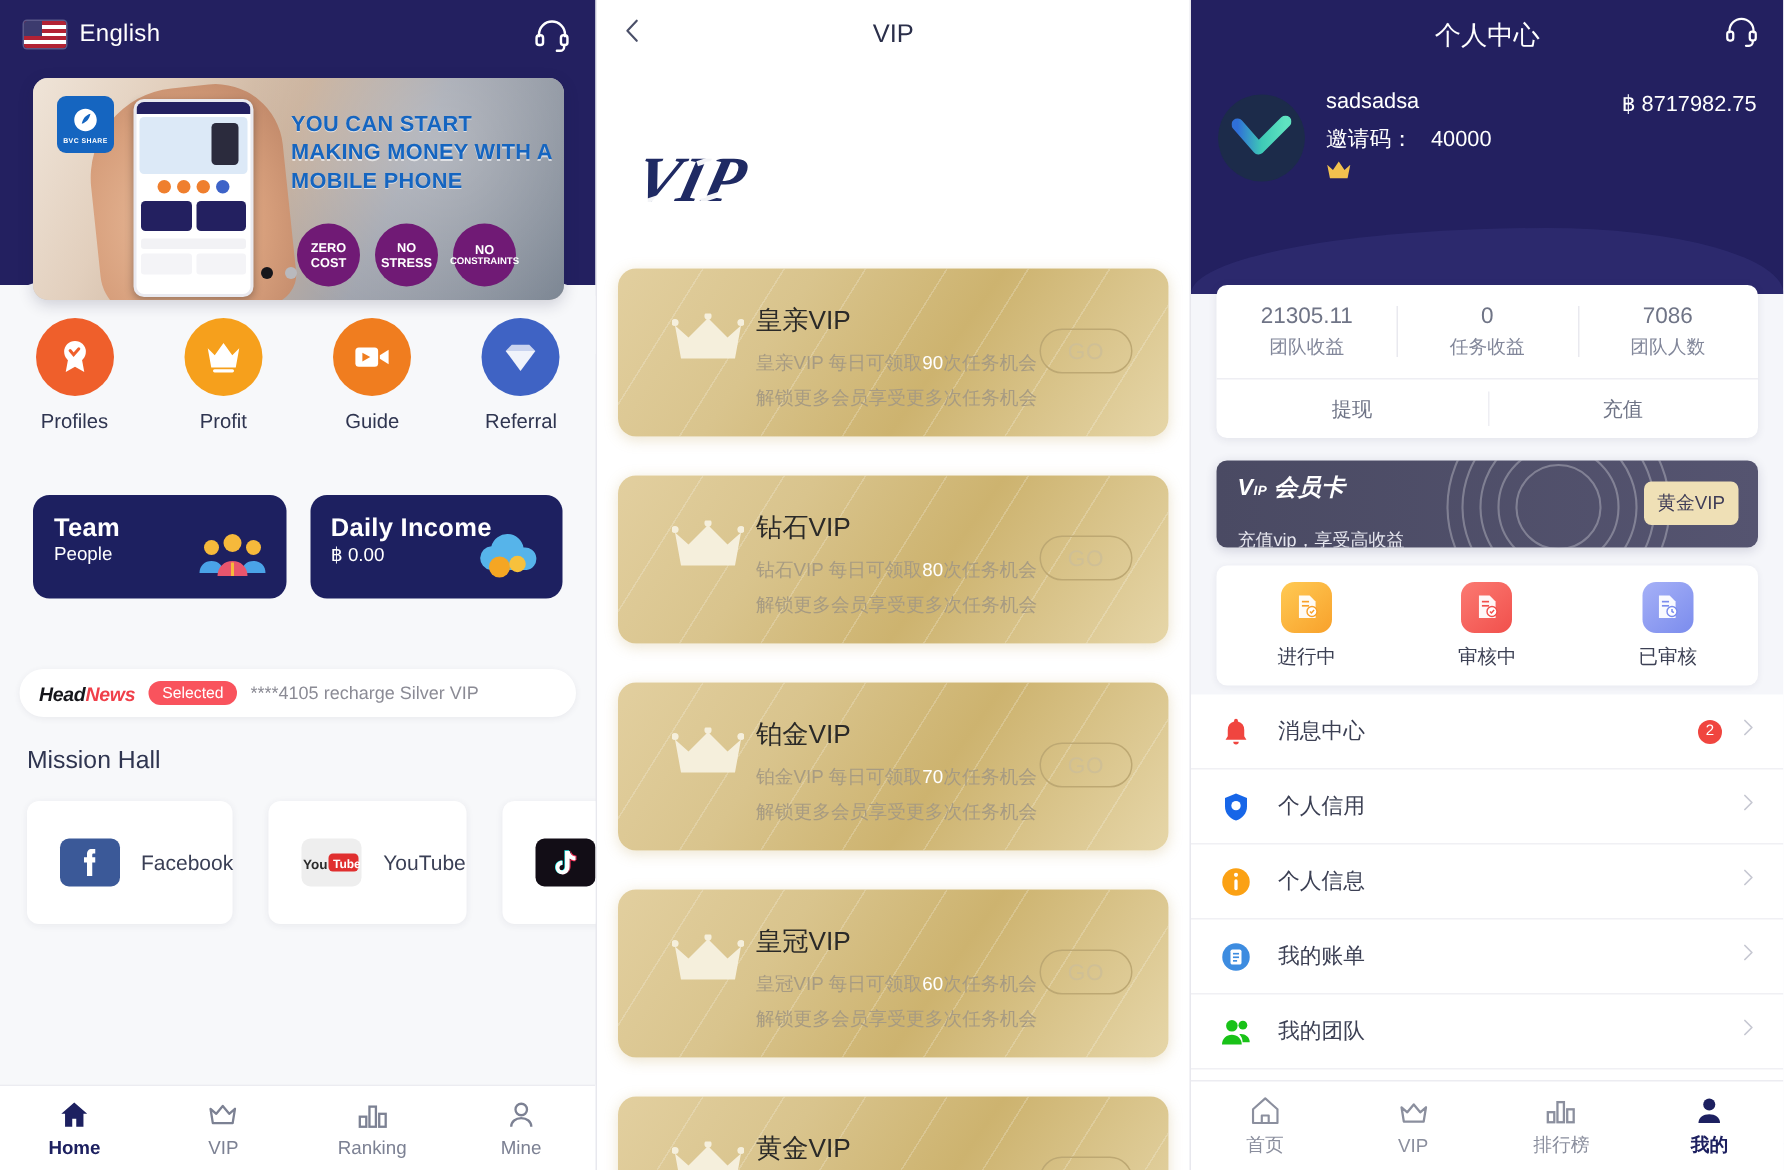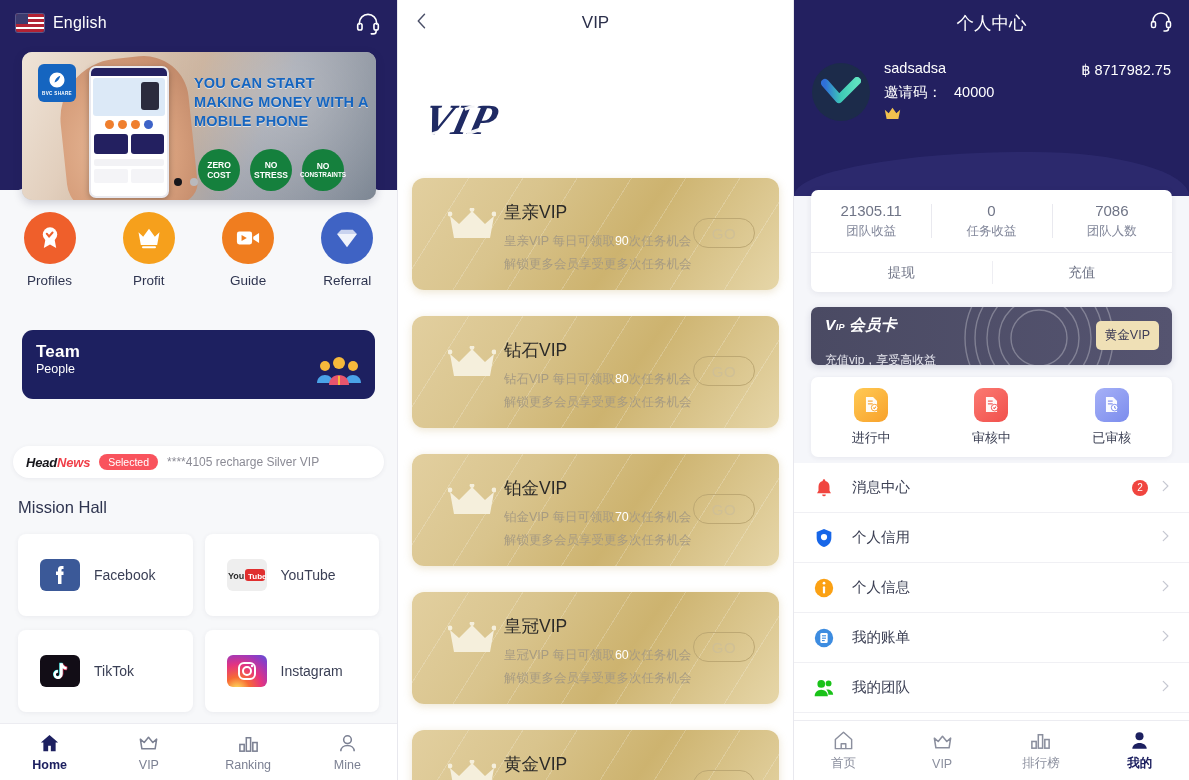--- a/index.html
+++ b/index.html
@@ -50,21 +50,21 @@
   .bn-phone .ph-icons i:nth-child(4){background:#3d63c8;}
   .bn-phone .ph-cards { display:flex; gap:3px; margin:5px 3px; }
   .bn-phone .ph-cards span { flex:1; height:20px; background:#232060; border-radius:3px; }
   .bn-phone .ph-news { height:7px; margin:3px; background:#f2f2f5; border-radius:2px; }
   .bn-phone .ph-grid { display:flex; gap:3px; margin:3px; }
   .bn-phone .ph-grid span{ flex:1; height:14px; background:#f4f4f7; border-radius:2px; }
   .bn-title { position:absolute; left:172px; top:22px; width:176px; color:#1565c0;
       font-size:14.5px; font-weight:bold; line-height:1.32; letter-spacing:.2px;
       text-shadow: 0 1px 0 rgba(255,255,255,.6); }
   .bn-bubbles { position:absolute; left:176px; bottom:9px; display:flex; gap:10px; }
-  .bub { width:42px;height:42px;border-radius:50%;background:#15803d;color:#fff;display:flex;
+  .bub { width:42px;height:42px;border-radius:50%;background:#701a75;color:#fff;display:flex;
       flex-direction:column;align-items:center;justify-content:center;font-weight:bold;
       font-size:8.5px;line-height:1.2;}
   .bub.small { font-size:6.4px; }
   .bn-logo { position:absolute; left:16px; top:12px; width:38px; height:38px; border-radius:6px;
       background:#1565c0; display:flex; flex-direction:column; align-items:center; justify-content:center;
       color:#fff; font-size:4.6px; font-weight:bold; letter-spacing:.3px; }
   .bn-logo svg{ margin-bottom:1px; }
   .bn-dots { position:absolute; left:152px; bottom:14px; display:flex; gap:8px; align-items:center; }
   .bn-dots i { width:8px;height:8px;border-radius:50%;background:#b9b9bd;display:block; }
   .bn-dots i.on { background:#16161b; }
@@ -84,21 +84,21 @@
   .p1-news { position:absolute; top:446px; left:13px; right:13px; height:32px; background:#fff;
              border-radius:16px; display:flex; align-items:center; padding:0 13px; gap:9px;
              box-shadow:0 1px 4px rgba(60,60,90,.08); }
   .hn { font-size:13px; font-weight:bold; font-style:italic; letter-spacing:-.2px; }
   .hn .a { color:#16161b; } .hn .b { color:#f0404a; }
   .hn-badge { background:#f9535d; color:#fff; font-size:10.5px; border-radius:9px; padding:2px 9px; }
   .hn-txt { font-size:12px; color:#8b8b95; white-space:nowrap; overflow:hidden; }
 
   .p1-mh-title { position:absolute; top:498px; left:18px; font-size:16.5px; color:#2f3550; }
   .p1-mh { position:absolute; top:534px; left:18px; right:18px;
-           display:grid; grid-template-columns:1fr 1fr; gap:14px 12px; }
+           display:grid; grid-template-columns:1fr 1fr 1fr 1fr; gap:14px 24px; }
   .mh-card { height:82px; background:#fff; border-radius:8px; display:flex; align-items:center;
              gap:14px; padding-left:22px; box-shadow:0 1px 5px rgba(60,60,90,.07); }
   .mh-ic { width:40px;height:32px;border-radius:6px;flex:0 0 auto;display:flex;align-items:center;
            justify-content:center;overflow:hidden; }
   .mh-lb { font-size:14px; color:#3a3f55; }
 
   .tabbar { position:absolute; bottom:0; left:0; right:0; height:57px; background:#fff;
             border-top:1px solid #ececf1; display:flex; align-items:center; z-index:9; }
   .tab { flex:1; display:flex; flex-direction:column; align-items:center; gap:3px; }
   .tab span { font-size:12.5px; color:#7c8193; }
@@ -312,20 +312,31 @@
             <circle cx="12" cy="9" r="5" fill="#f6b93b"></circle>
               <path d="M4 26c0-5 3.6-8 8-8s8 3 8 8z" fill="#4aa3e8"></path>
             <circle cx="40" cy="9" r="5" fill="#f6b93b"></circle>
               <path d="M32 26c0-5 3.6-8 8-8s8 3 8 8z" fill="#4aa3e8"></path>
             <circle cx="26" cy="6" r="6" fill="#f6b93b"></circle>
               <path d="M16 28c0-6 4.5-10 10-10s10 4 10 10z" fill="#e8556d"></path>
             <rect x="25" y="19" width="2" height="9" fill="#f6b93b"></rect>
           </svg>
         </span>
       </div>
+      <div class="bigcard">
+        <h4>Daily Income</h4>
+        <p>฿ 0.00</p>
+        <span class="bc-art">
+          <svg width="52" height="32" viewBox="0 0 52 32">
+            <path d="M14 26a8 8 0 0 1 .6-15.9A11 11 0 0 1 36 11a7.5 7.5 0 0 1 2 15z" fill="#56b4ea"></path>
+            <circle cx="20" cy="24" r="7" fill="#f5a623"></circle>
+              <circle cx="32" cy="22" r="5.5" fill="#f7c13c"></circle>
+          </svg>
+        </span>
+      </div>
     </div>
 
     <div class="p1-news">
       <span class="hn">
         <span class="a">Head</span><span class="b">News</span>
       </span>
       <span class="hn-badge">Selected</span>
       <span class="hn-txt">****4105 recharge Silver VIP</span>
     </div>
 

